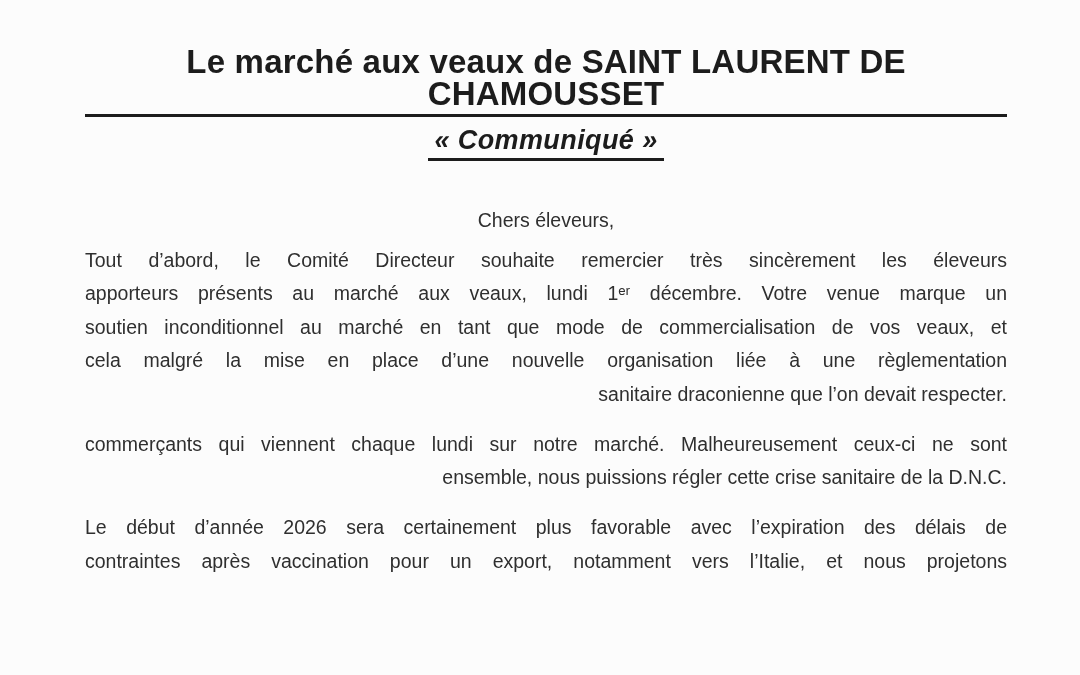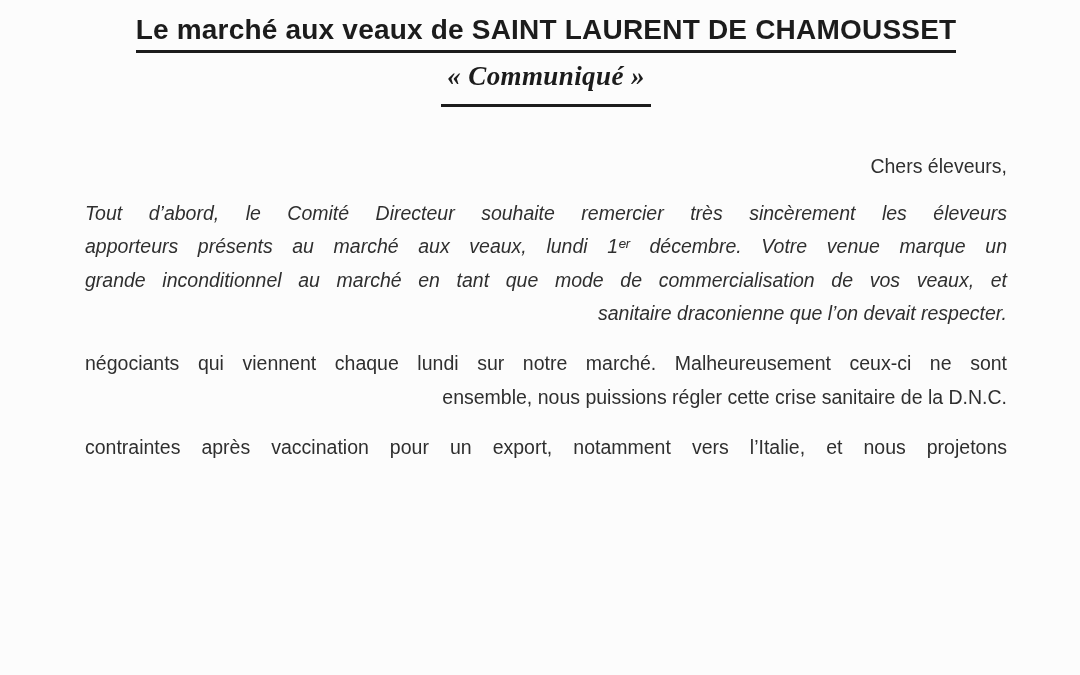--- a/index.html
+++ b/index.html
@@ -16,59 +16,59 @@
   }
 
   .doc {
     padding: 14px 73px 0 85px;
   }
 
   .doc-header { text-align: center; }
 
   .title-line {
     line-height: 32px;
-    font-size: 28px;
+    font-size: 33px;
     font-weight: bold;
     color: #1c1c1c;
+    margin-top: 32px;
   }
   .title-line .u {
     display: inline-block;
     padding-bottom: 4px;
     border-bottom: 3px solid #1c1c1c;
     letter-spacing: 0.2px;
   }
 
   .subtitle-line {
     margin-top: 8px;
     line-height: 30px;
     font-size: 27px;
     font-weight: bold;
     font-style: italic;
     color: #1c1c1c;
   }
   .subtitle-line .u {
     display: inline-block;
-    padding: 0 6px 13px 6px;
+    padding: 0 6px 3px 6px;
     border-bottom: 3px solid #1c1c1c;
     letter-spacing: 0.4px;
-    font-family: Liberation Serif, serif;
   }
 
   .doc-body {
     margin-top: 43px;
     font-size: 19.5px;
   }
 
   .salutation {
     line-height: 33.5px;
-    text-align: right;
+    text-align: center;
   }
 
   .para { margin-top: 16.5px; }
-  .para-first { margin-top: 13px; font-style: italic; }
+  .para-first { margin-top: 6px; }
 
   .ln {
     line-height: 33.5px;
     white-space: normal;
   }
   
   .ln.jl {
     text-align: justify;
     text-align-last: justify;
   }
@@ -92,28 +92,30 @@
       </h2>
     </div>
 
     <div class="doc-body">
 
       <p class="salutation">Chers éleveurs,</p>
 
       <div class="para para-first">
         <div class="ln jl">Tout d’abord, le Comité Directeur souhaite remercier très sincèrement les éleveurs</div>
         <div class="ln jl">apporteurs présents au marché aux veaux, lundi 1ᵉʳ décembre. Votre venue marque un</div>
-        <div class="ln jl">grande inconditionnel au marché en tant que mode de commercialisation de vos veaux, et</div>
+        <div class="ln jl">soutien inconditionnel au marché en tant que mode de commercialisation de vos veaux, et</div>
+        <div class="ln jl">cela malgré la mise en place d’une nouvelle organisation liée à une règlementation</div>
         <div class="ln ll">sanitaire draconienne que l’on devait respecter.</div>
       </div>
 
       <div class="para">
-        <div class="ln jl">négociants qui viennent chaque lundi sur notre marché. Malheureusement ceux-ci ne sont</div>
+        <div class="ln jl">commerçants qui viennent chaque lundi sur notre marché. Malheureusement ceux-ci ne sont</div>
         <div class="ln ll">ensemble, nous puissions régler cette crise sanitaire de la D.N.C.</div>
       </div>
 
       <div class="para">
+        <div class="ln jl">Le début d’année 2026 sera certainement plus favorable avec l’expiration des délais de</div>
         <div class="ln jl">contraintes après vaccination pour un export, notamment vers l’Italie, et nous projetons</div>
       </div>
 
     </div>
   </div>
 </div>
 
 </body></html>

